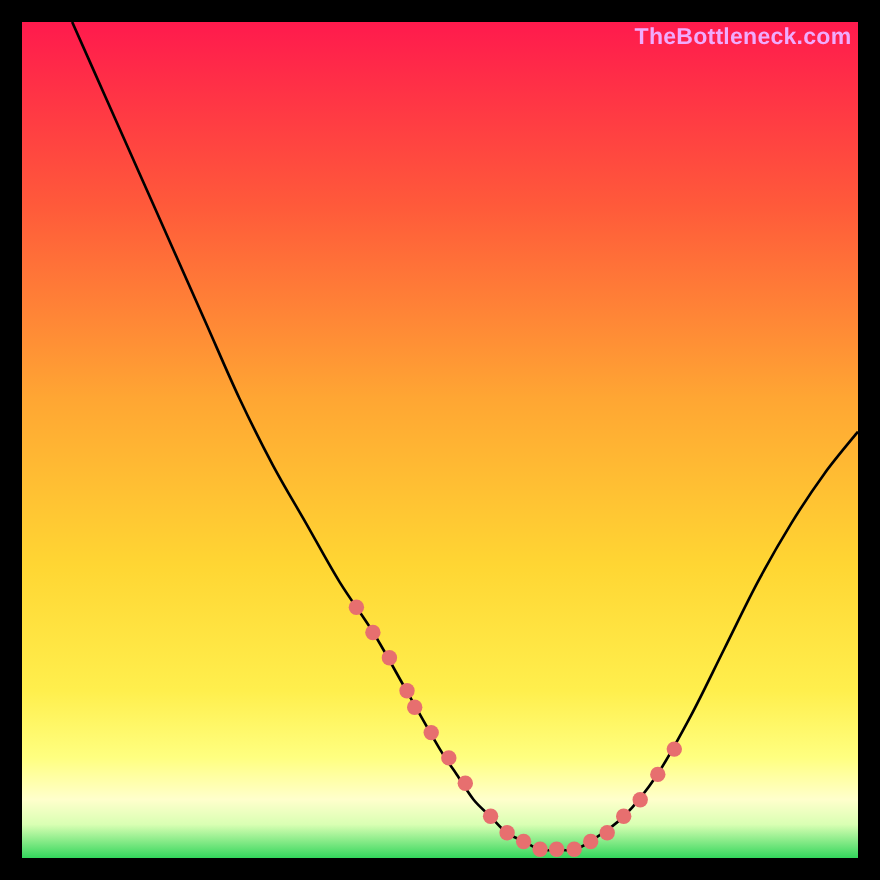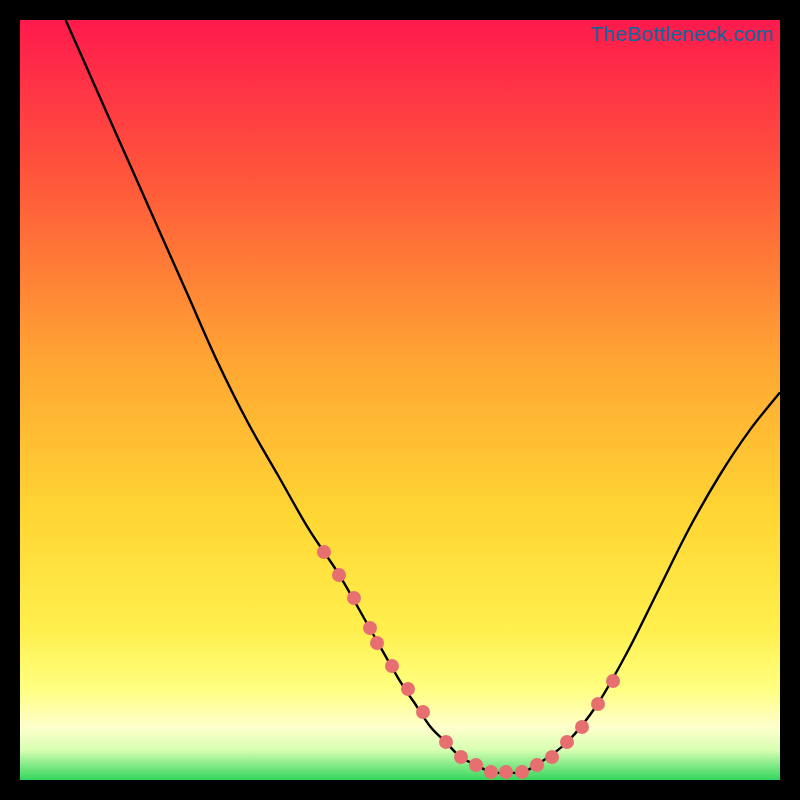--- a/index.html
+++ b/index.html
@@ -16,23 +16,23 @@
     left: 20px;
     top: 20px;
     width: 760px;
     height: 760px;
     background: #000;
   }
   .watermark {
     position: absolute;
     top: 2px;
     right: 6px;
-    color: #0369a1;
+    color: #f0abfc;
     font-size: 21px;
-    font-weight: 400;
+    font-weight: 700;
     letter-spacing: 0.2px;
     z-index: 10;
   }
   .plot {
     position: absolute;
     left: 0;
     top: 0;
     width: 760px;
     height: 760px;
   }

